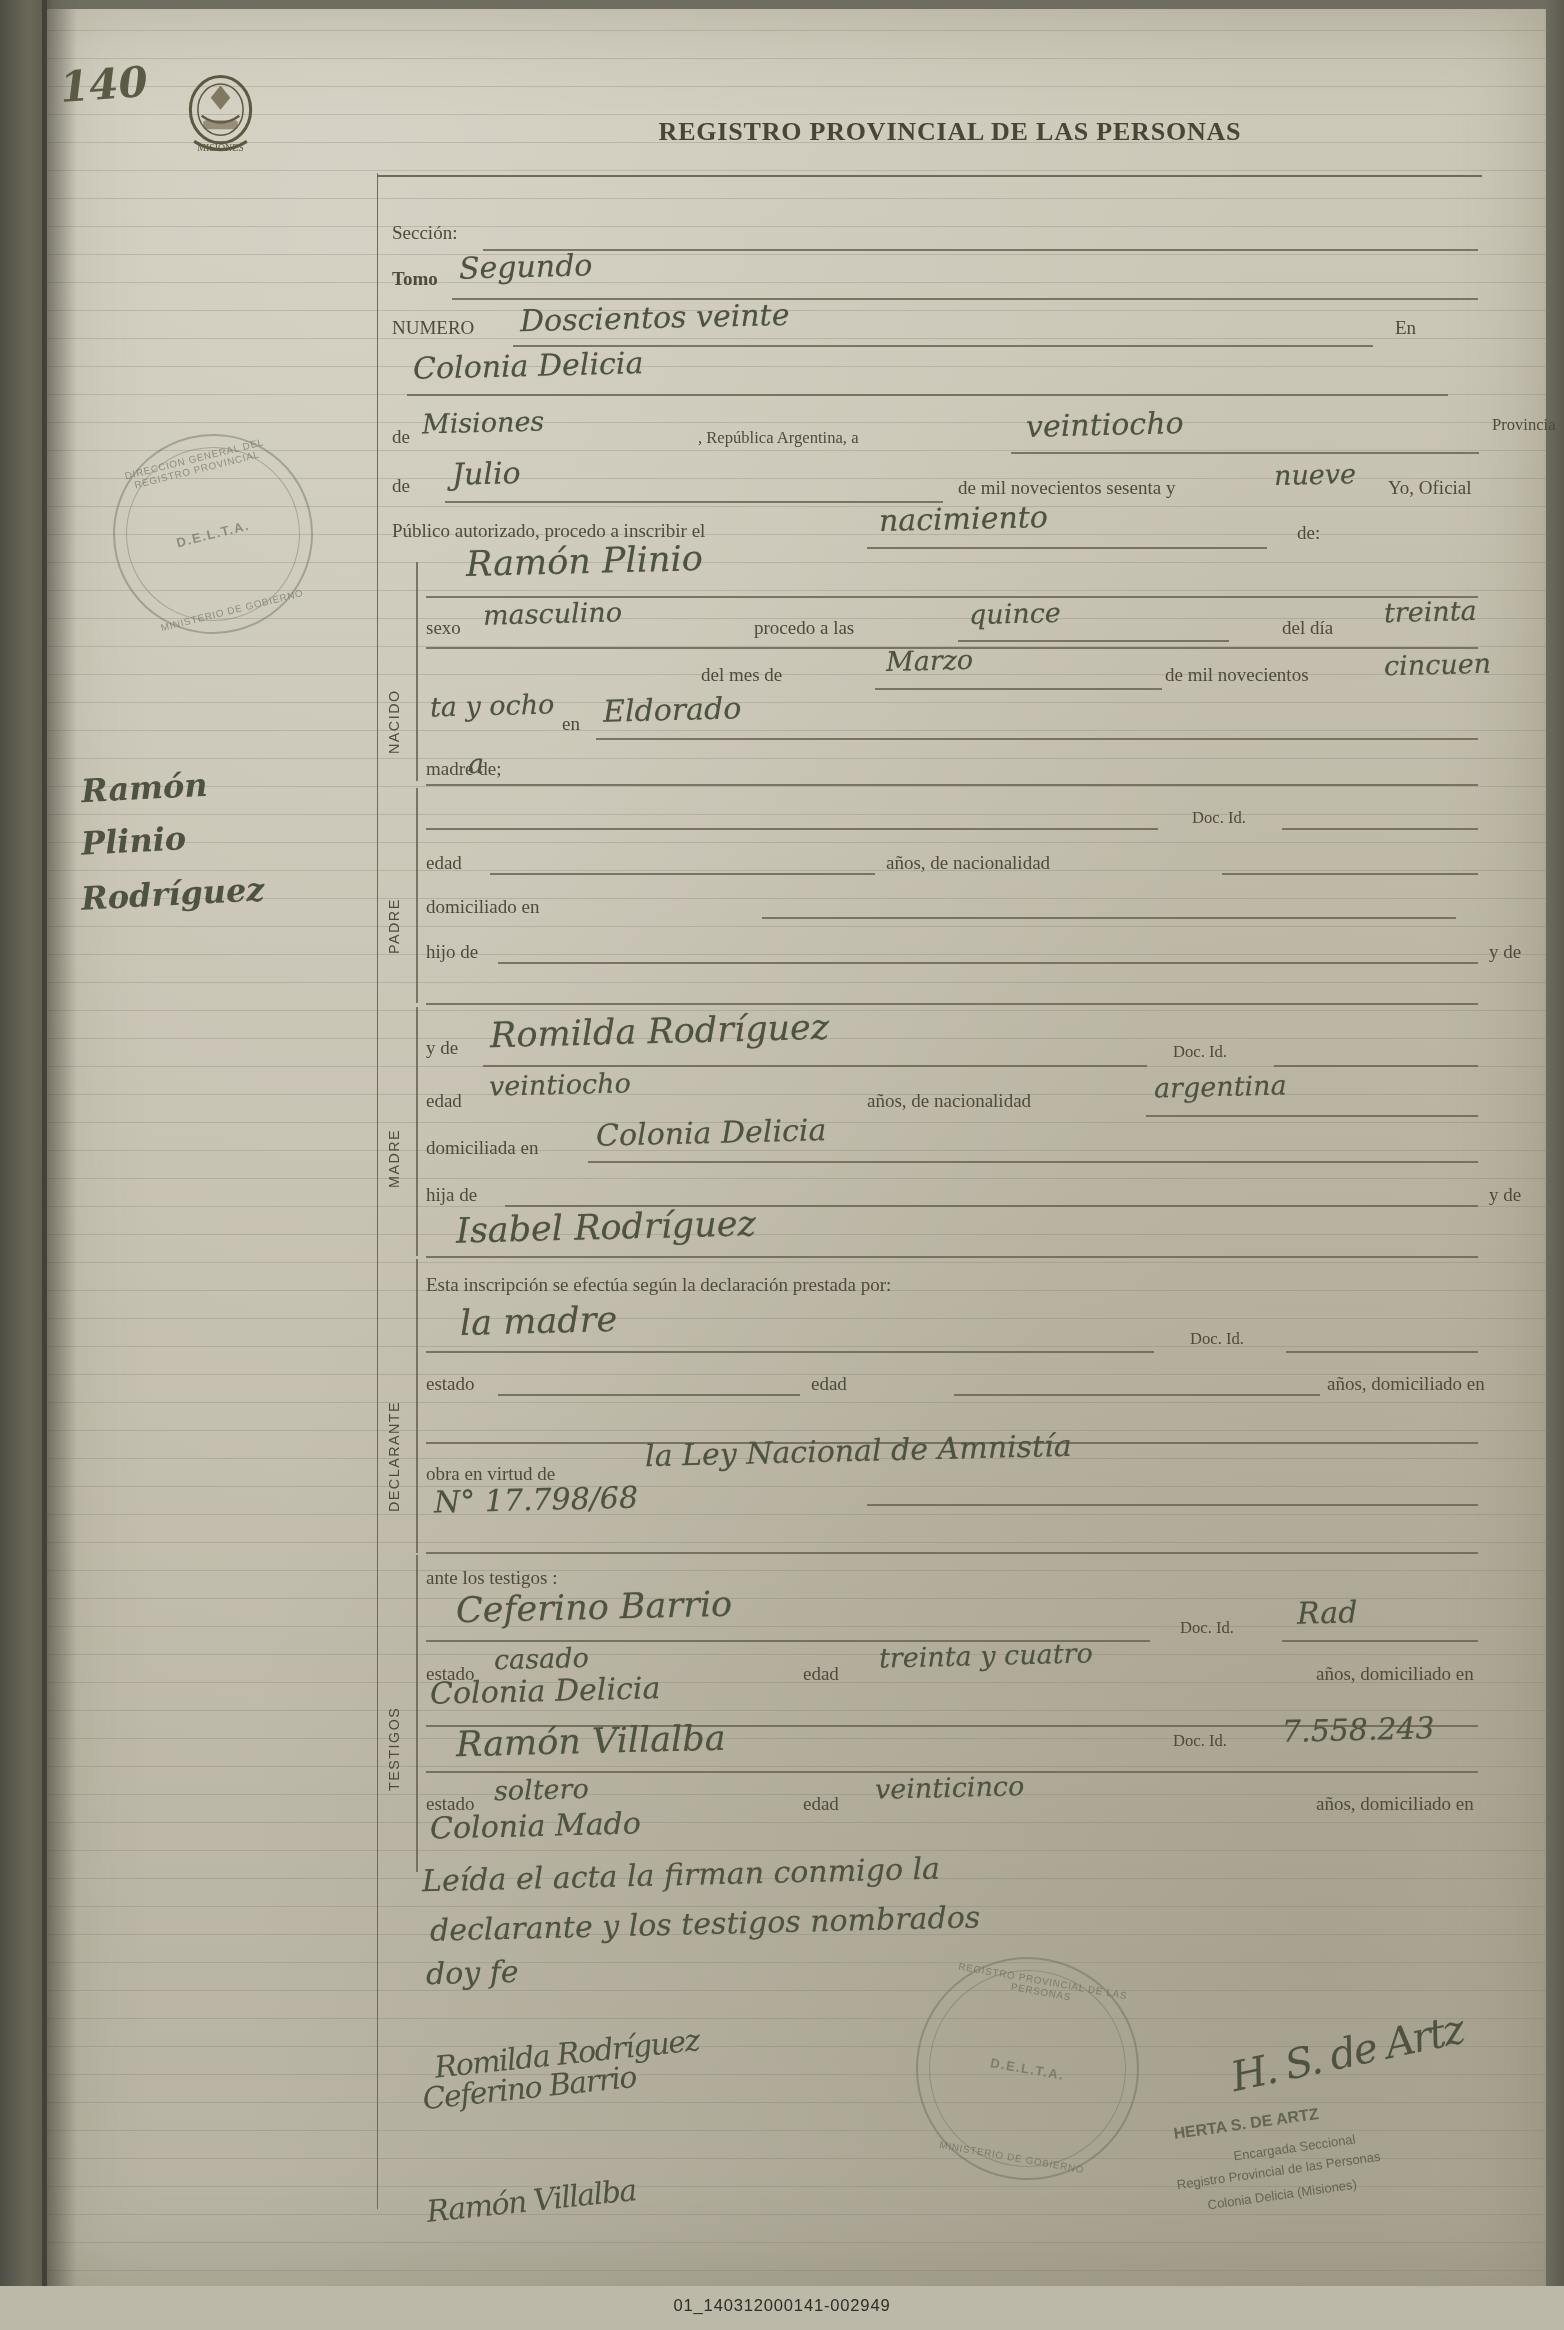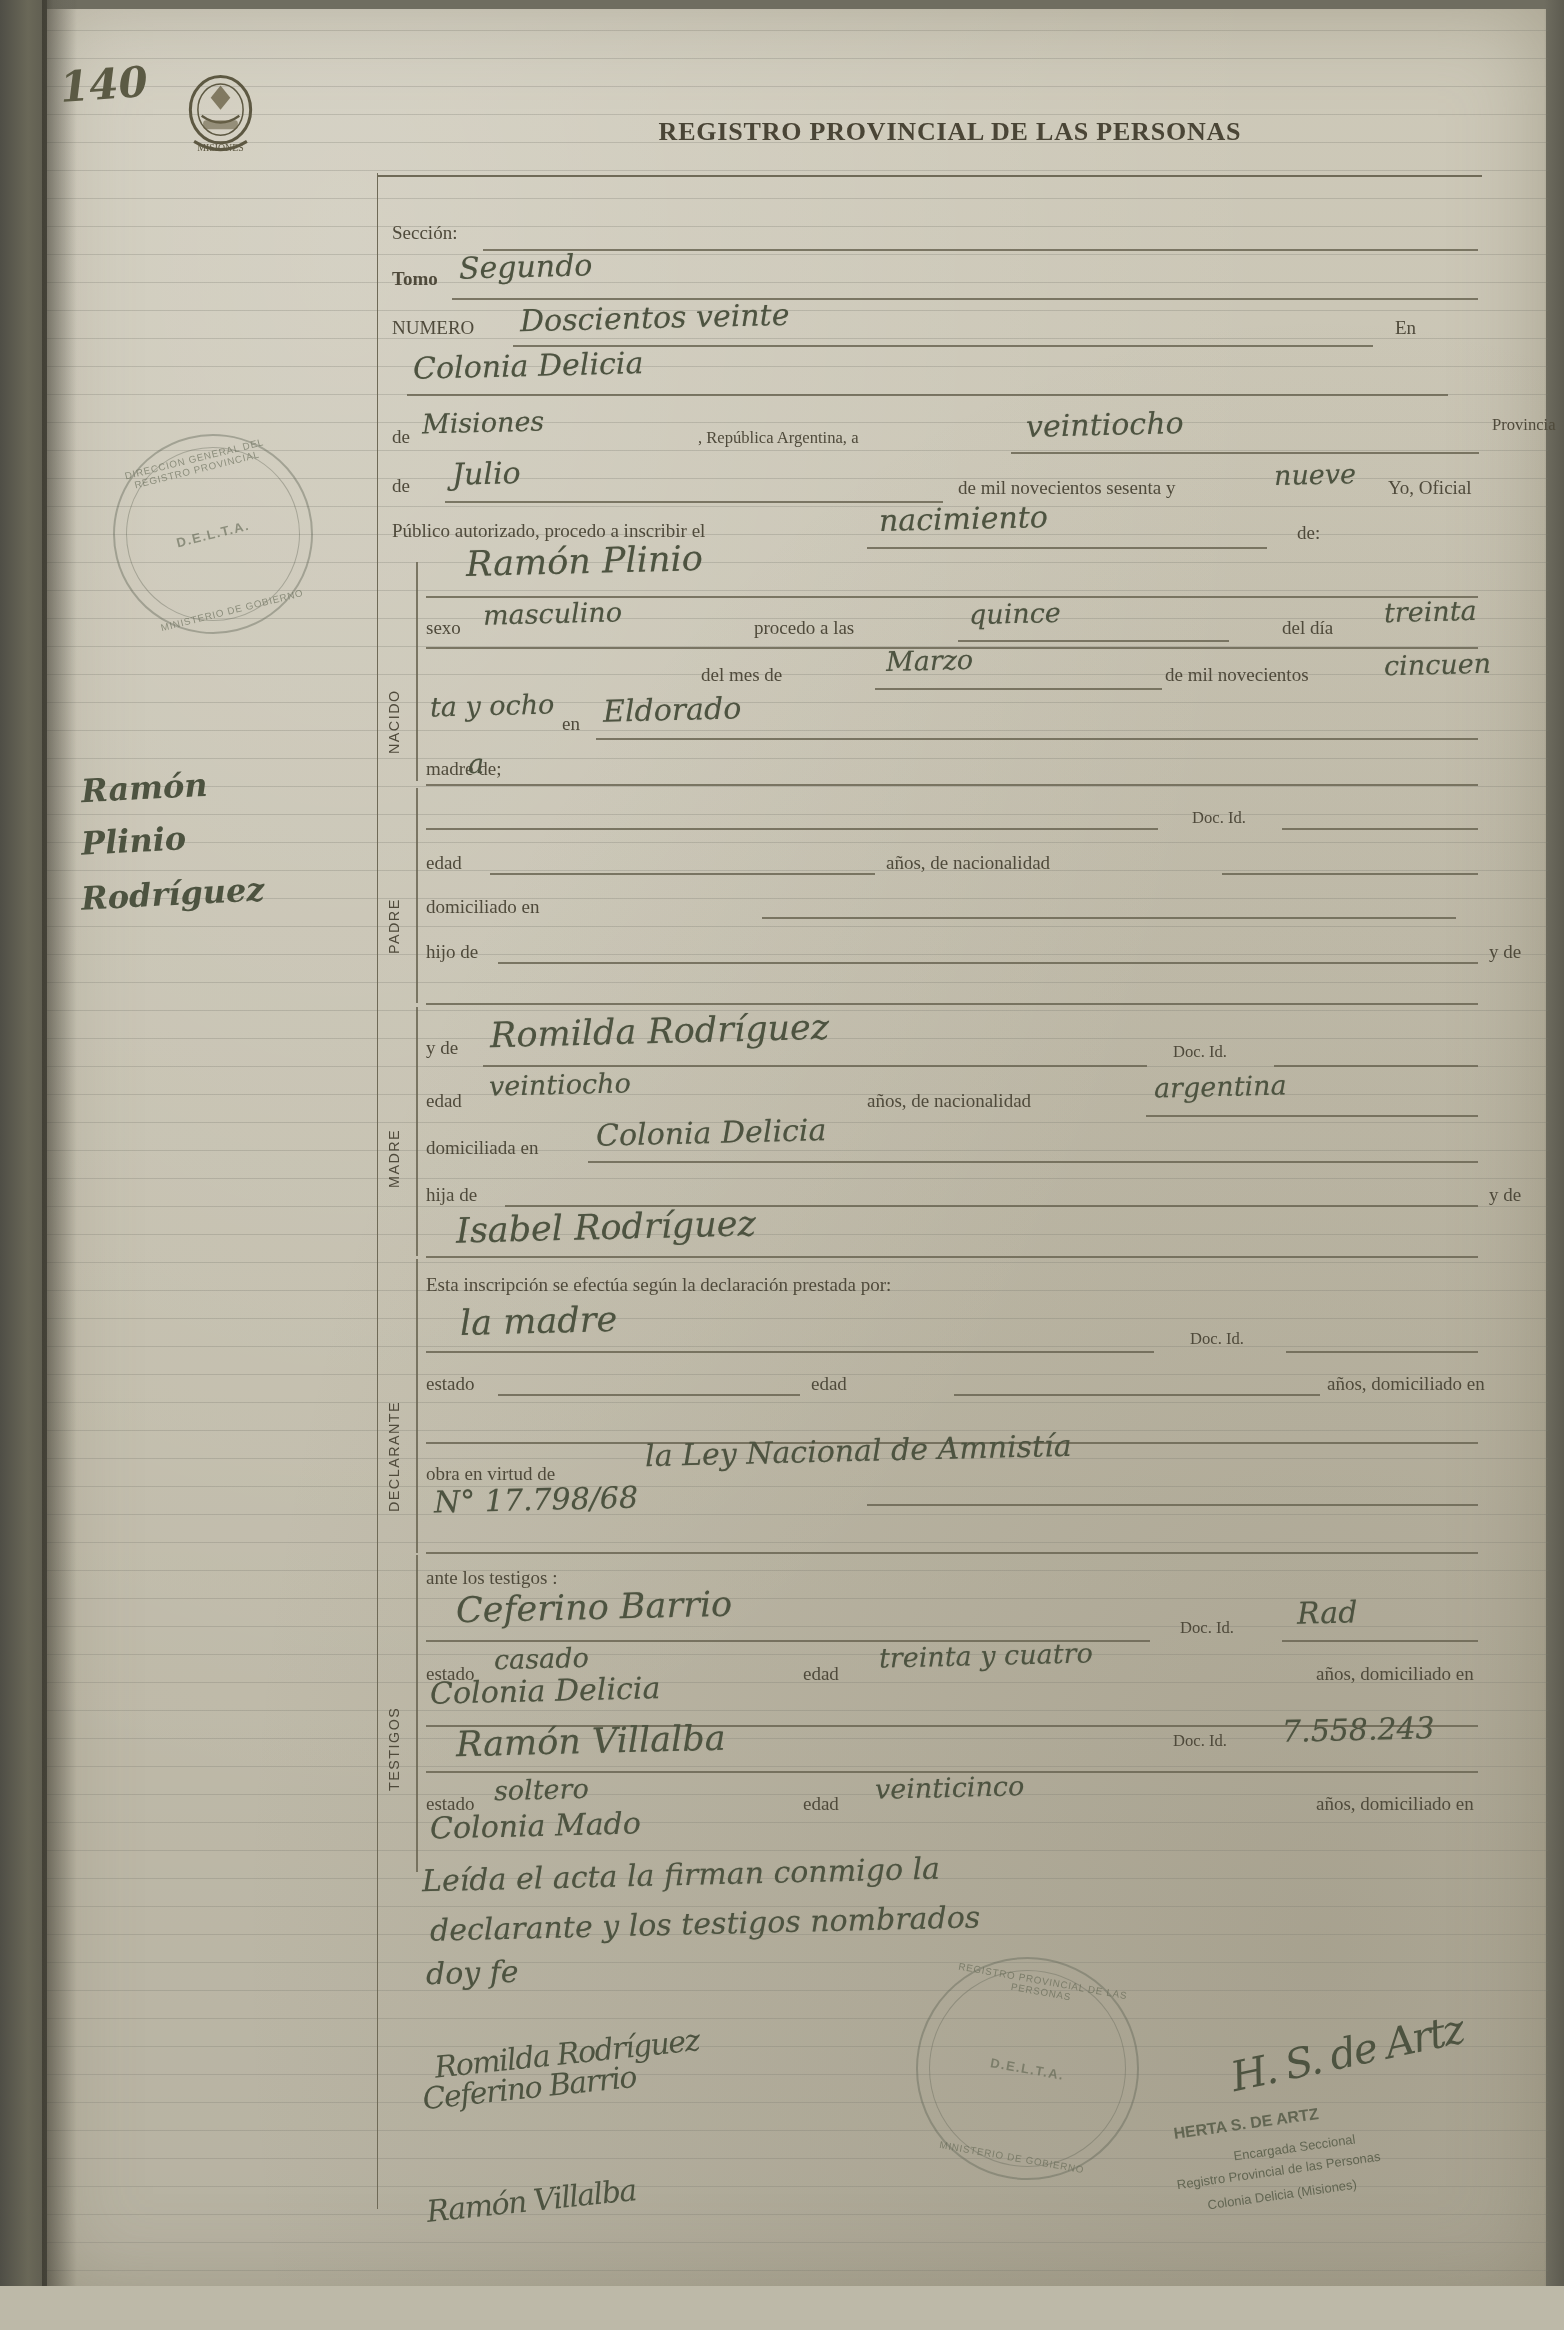--- a/index.html
+++ b/index.html
@@ -385,14 +385,15 @@
   <div class="sig sig-scrawl" style="left:422px;top:2070px;">Ceferino Barrio</div>
   <div class="sig sig-scrawl" style="left:426px;top:2183px;">Ramón Villalba</div>
 
   <div class="sig" style="left:1229px;top:2029px;font-size:41px;transform:rotate(-12deg);letter-spacing:-2.3px;">H. S. de Artz</div>
   <div class="seal-text" style="left:1173px;top:2115px;font-weight:bold;font-size:16px;">HERTA S. DE ARTZ</div>
   <div class="seal-text" style="left:1233px;top:2140px;">Encargada Seccional</div>
   <div class="seal-text" style="left:1176px;top:2163px;">Registro Provincial de las Personas</div>
   <div class="seal-text" style="left:1207px;top:2187px;">Colonia Delicia (Misiones)</div>
 
   <div class="footer-band"></div>
+  <div class="footer-id">01_140312000141-002949</div>
 </div>
 
 
 </body></html>

